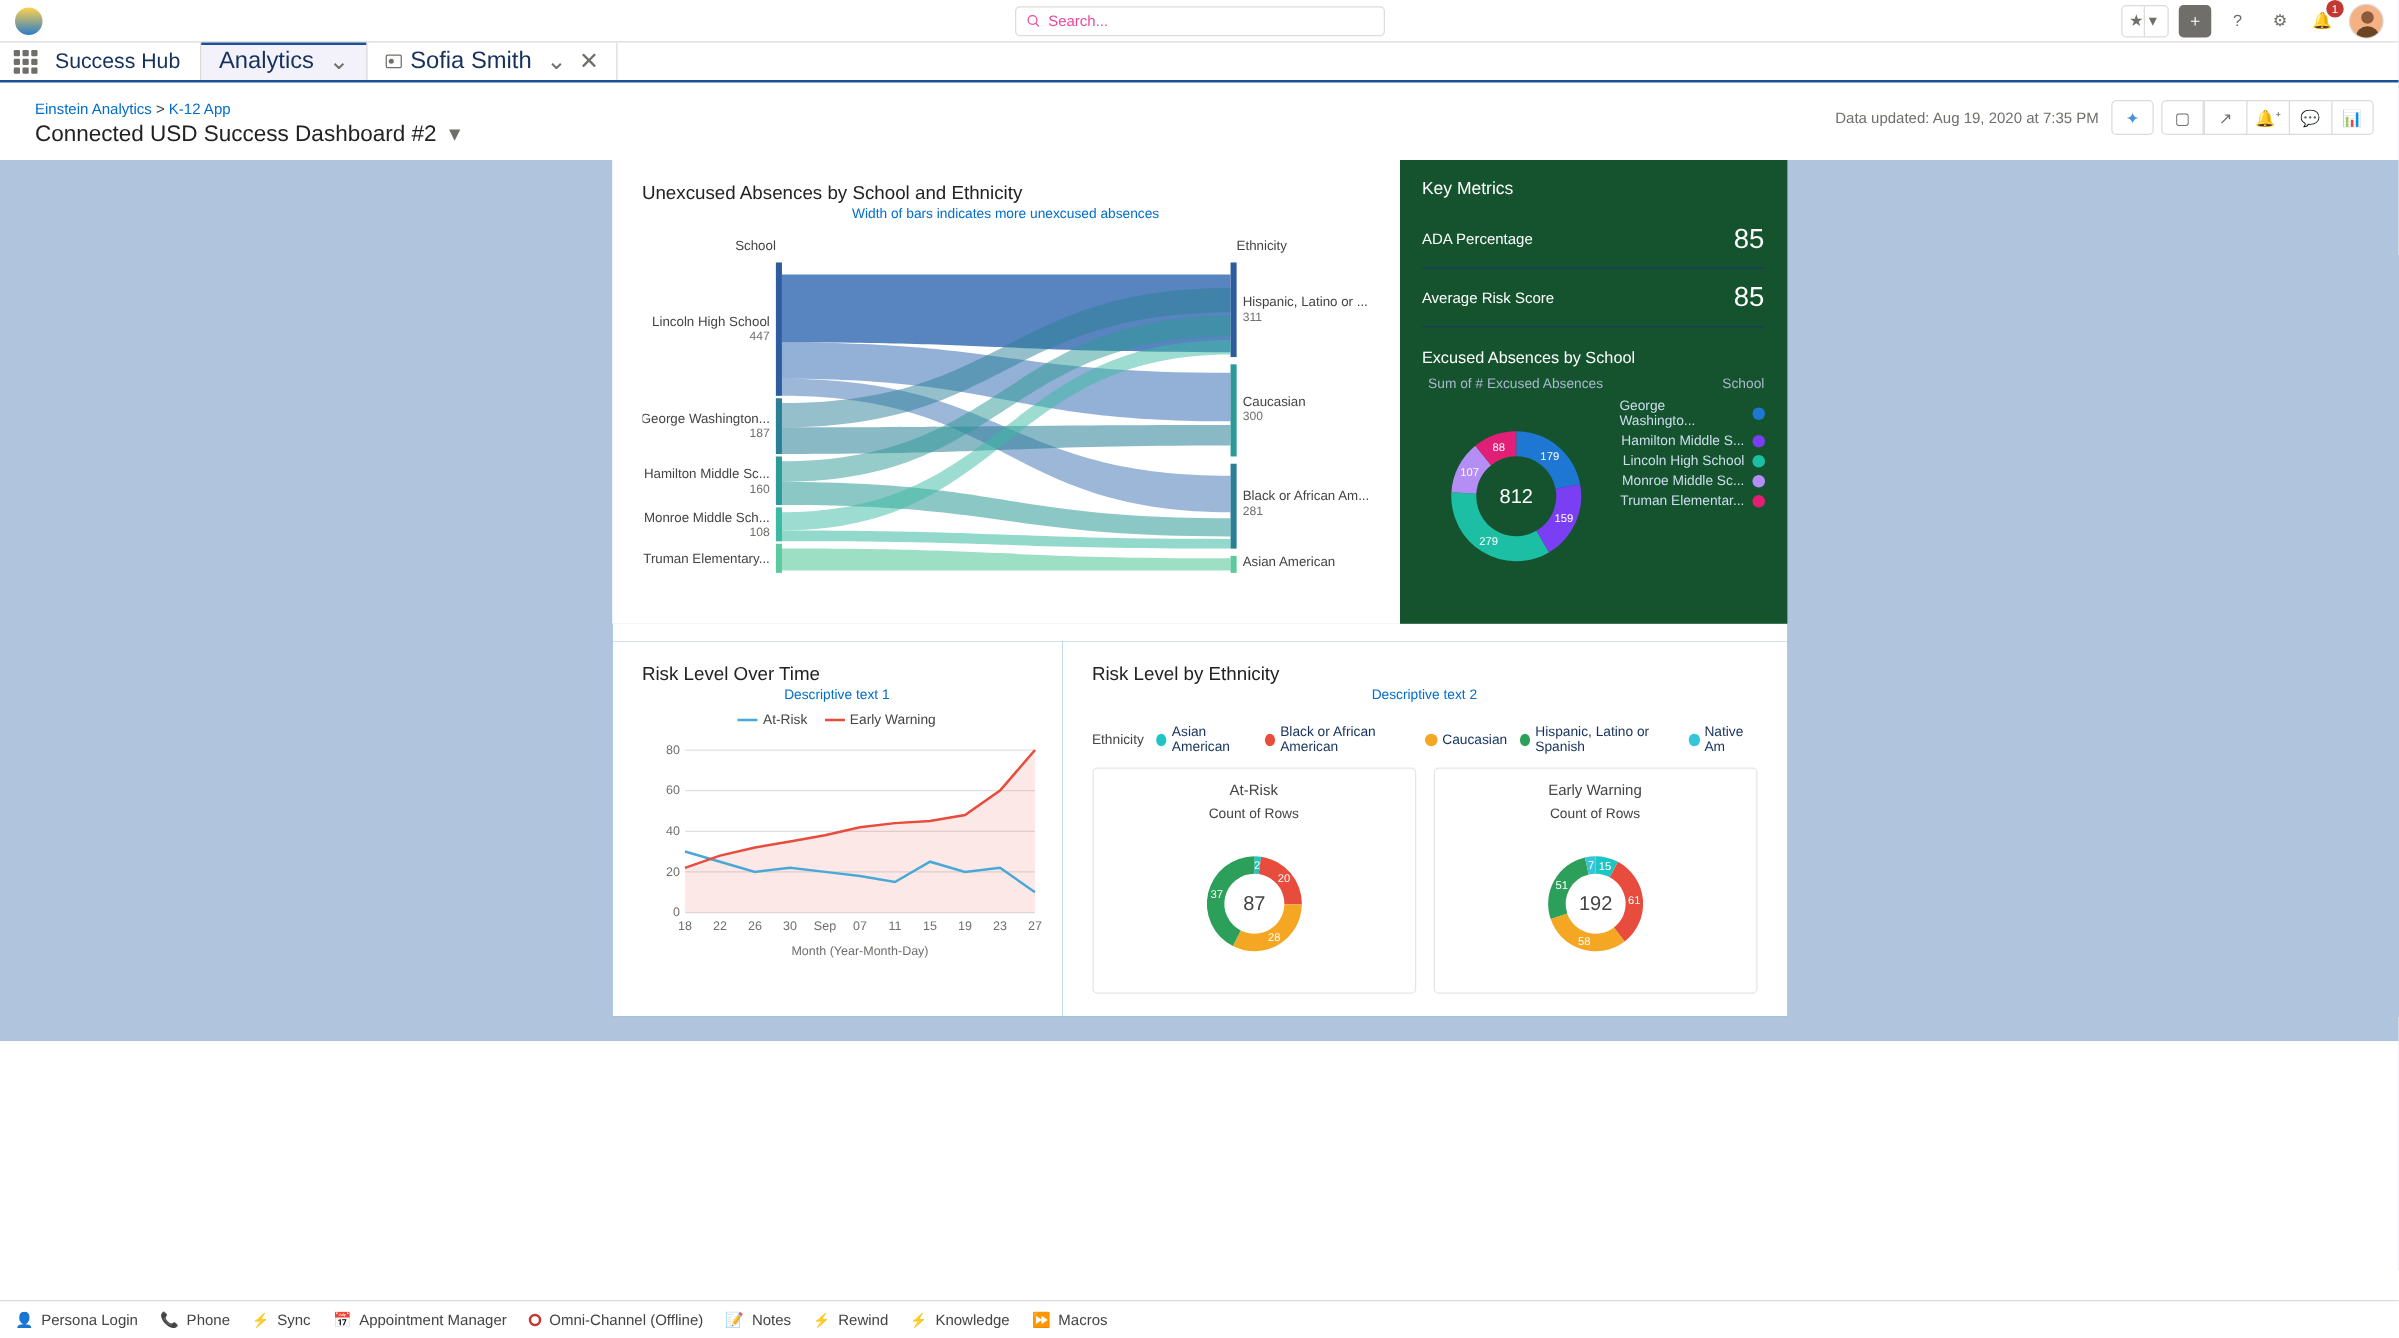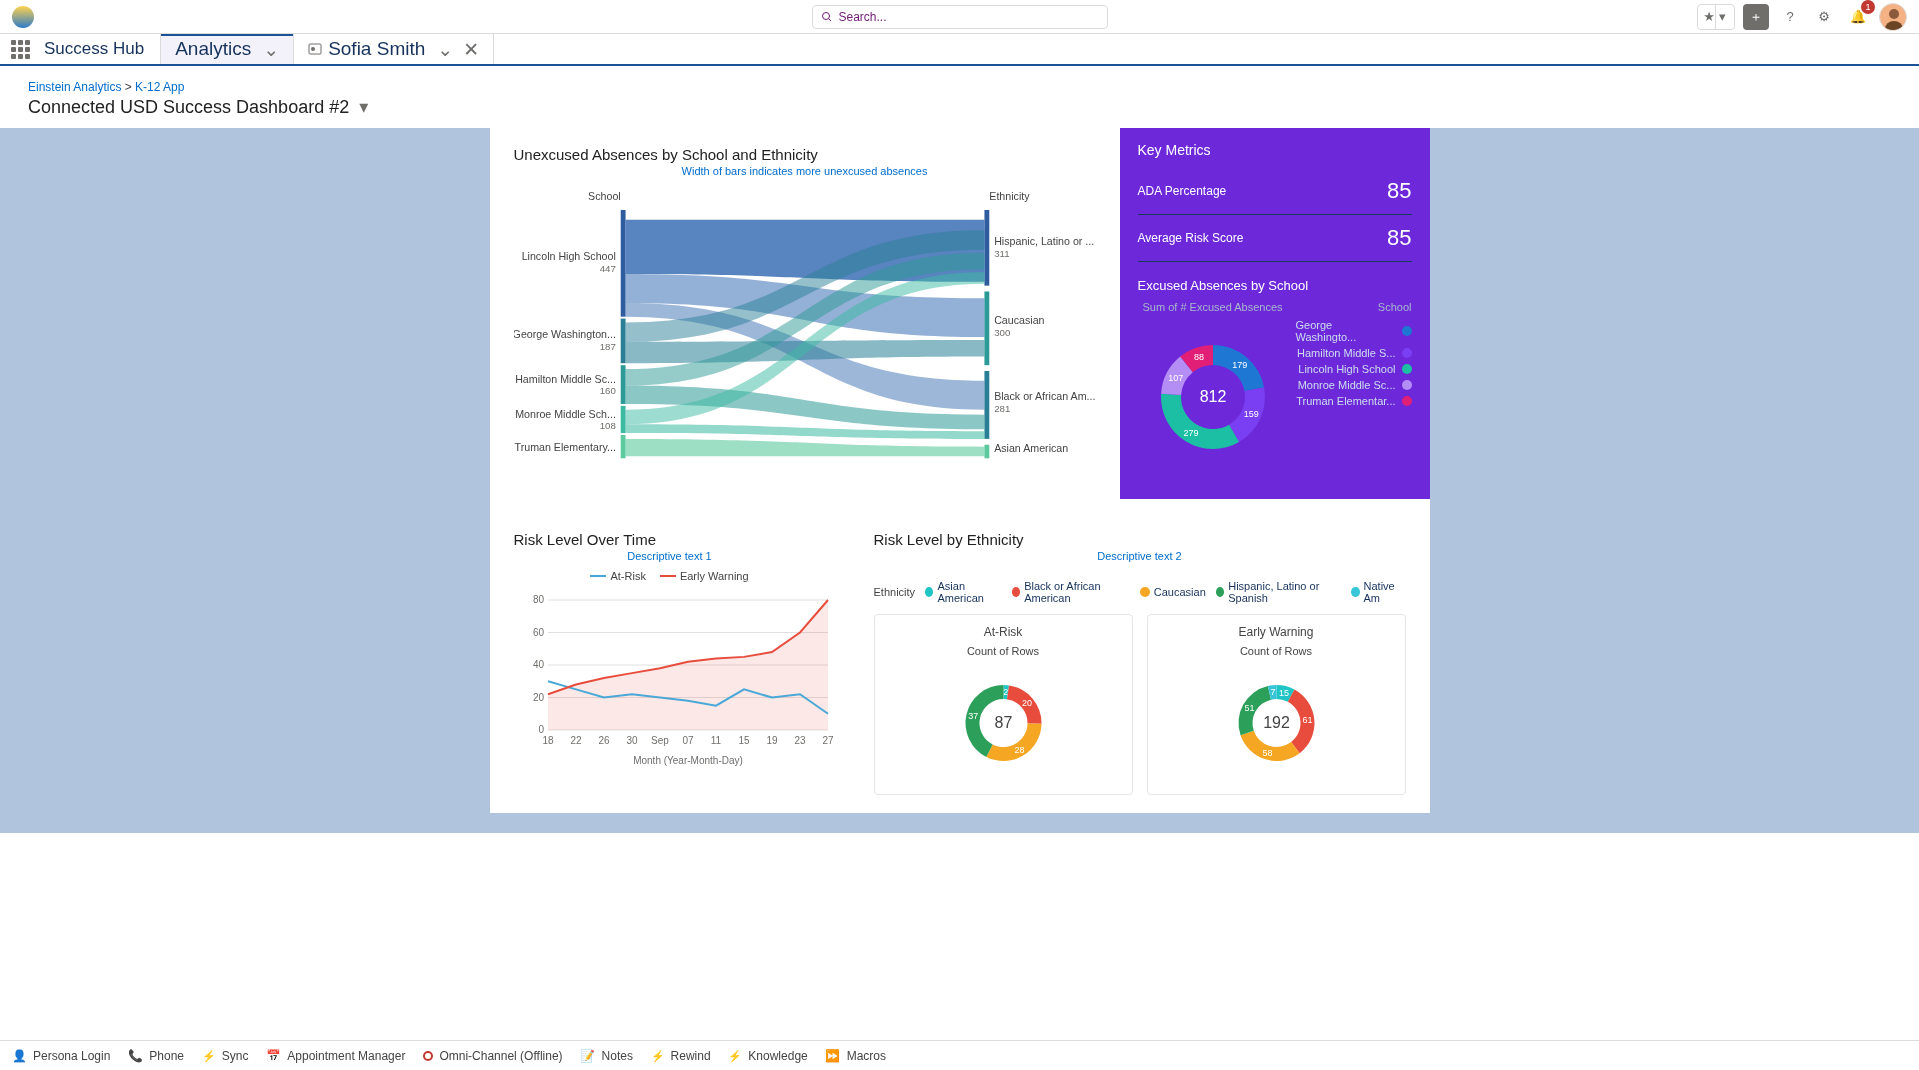--- a/index.html
+++ b/index.html
@@ -1,20 +1,20 @@
 <!DOCTYPE html>
 <html><head>
 <meta charset="utf-8">
 <style>
 * { margin: 0; padding: 0; box-sizing: border-box; font-family: -apple-system, BlinkMacSystemFont, "Segoe UI", Arial, sans-serif; }
 body { background: #fff; color: #16325c; font-size: 13px; }
 .topbar { height: 34px; display: flex; align-items: center; border-bottom: 1px solid #dddbda; padding: 0 12px; position: relative; }
 .logo { width: 22px; height: 22px; border-radius: 50%; background: linear-gradient(#ffd24d,#2c7cc9); position: relative; }
 .search-wrap { position: absolute; left: 50%; transform: translateX(-50%); }
-.search { width: 296px; height: 24px; border: 1px solid #dddbda; border-radius: 4px; display: flex; align-items: center; padding: 0 8px; color: #701a75; font-size: 12px; }
+.search { width: 296px; height: 24px; border: 1px solid #dddbda; border-radius: 4px; display: flex; align-items: center; padding: 0 8px; color: #ec4899; font-size: 12px; }
 .search svg { width: 12px; height: 12px; margin-right: 6px; }
 .top-right { margin-left: auto; display: flex; align-items: center; gap: 8px; }
 .icon-btn { width: 26px; height: 26px; border: 1px solid #dddbda; border-radius: 4px; display: flex; align-items: center; justify-content: center; cursor: pointer; color: #706e6b; }
 .icon-btn.plain { border: none; }
 .star-btn { width: 38px; display: flex; }
 .star-btn .div { width: 14px; border-left: 1px solid #dddbda; height: 100%; display: flex; align-items: center; justify-content: center; }
 .notif { position: relative; }
 .notif-badge { position: absolute; top: -4px; right: -4px; background: #c23934; color: #fff; border-radius: 50%; width: 14px; height: 14px; font-size: 9px; display: flex; align-items: center; justify-content: center; }
 .avatar { width: 28px; height: 28px; border-radius: 50%; background: #f4b183; border: 1px solid #dddbda; overflow: hidden; display: flex; align-items: center; justify-content: center; }
 .tabbar { height: 32px; border-bottom: 2px solid #1b5297; display: flex; align-items: stretch; }
@@ -40,21 +40,21 @@
 .hdr-btns .g { display: flex; }
 .hdr-btns .g .icon-btn:first-child { border-radius: 4px 0 0 4px; margin-right: 0; }
 .hdr-btns .g .icon-btn:last-child { border-radius: 0 4px 4px 0; border-right: 1px solid #dddbda; }
 .canvas { background: #b0c4de; padding: 0 8px; display: flex; justify-content: center; }
 .dash-wrap { width: 100%; max-width: 1440px; background: transparent; padding-bottom: 20px; }
 .row1 { display: flex; gap: 0; background: #fff; margin: 0 250px; }
 .panel { background: #fff; padding: 18px 24px; }
 .panel-title { font-size: 15px; color: #222; }
 .panel-sub { font-size: 11px; color: #006dcc; margin-top: 2px; text-align: center; }
 .sankey-panel { flex: 1; min-width: 0; }
-.dark-panel { width: 310px; background: #6d28d9; color: #fff; padding: 14px 18px; }
+.dark-panel { width: 310px; background: #14532d; color: #fff; padding: 14px 18px; }
 .dark-title { font-size: 14px; margin-bottom: 10px; }
 .metric-row { display: flex; justify-content: space-between; align-items: center; padding: 10px 0; border-bottom: 1px solid #1a3a5c; font-size: 12px; }
 .metric-row:last-of-type { border-bottom: none; }
 .metric-val { font-size: 22px; }
 .sankey-svg { width: 100%; }
 .row2 { display: flex; gap: 0; background: #0369a1; margin: 0 250px; border-top: 14px solid #fff; }
 .row2 .panel { flex: 1; }
 .chart-legend-top { display: flex; gap: 14px; font-size: 11px; color: #444; margin: 8px 0; align-items: center; justify-content: center; }
 .legend-item { display: flex; align-items: center; gap: 4px; }
 .legend-line { width: 16px; height: 2px; }
@@ -153,20 +153,45 @@
 <div class="page-hdr">
   <div>
     <div class="crumbs">
       <a style="color:#006dcc;text-decoration:none">Einstein Analytics</a>
       <span class="sep"> &gt; </span>
       <a style="color:#006dcc;text-decoration:none">K-12 App</a>
     </div>
     <div class="page-title">
       <span>Connected USD Success Dashboard #2</span>
       <span class="drop">▾</span>
+    </div>
+  </div>
+  <div class="hdr-right">
+    <span class="updated">Data updated: Aug 19, 2020 at 7:35 PM</span>
+    <div class="hdr-btns">
+      <div class="icon-btn">
+          <span style="color:#4a90d9">✦</span>
+        </div>
+      <div class="g">
+        <div class="icon-btn">
+            <span>▢</span>
+          </div>
+        <div class="icon-btn">
+            <span>↗</span>
+          </div>
+        <div class="icon-btn">
+            <span>🔔⁺</span>
+          </div>
+        <div class="icon-btn">
+            <span>💬</span>
+          </div>
+        <div class="icon-btn">
+            <span style="color:#4a90d9">📊</span>
+          </div>
+      </div>
     </div>
   </div>
 </div>
 
 <div class="canvas">
 <div class="dash-wrap">
 
 <div class="row1">
   <div class="panel sankey-panel">
     <div class="panel-title">Unexcused Absences by School and Ethnicity</div>

